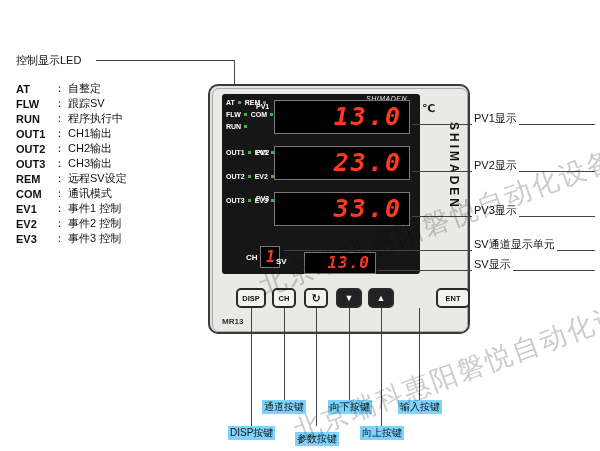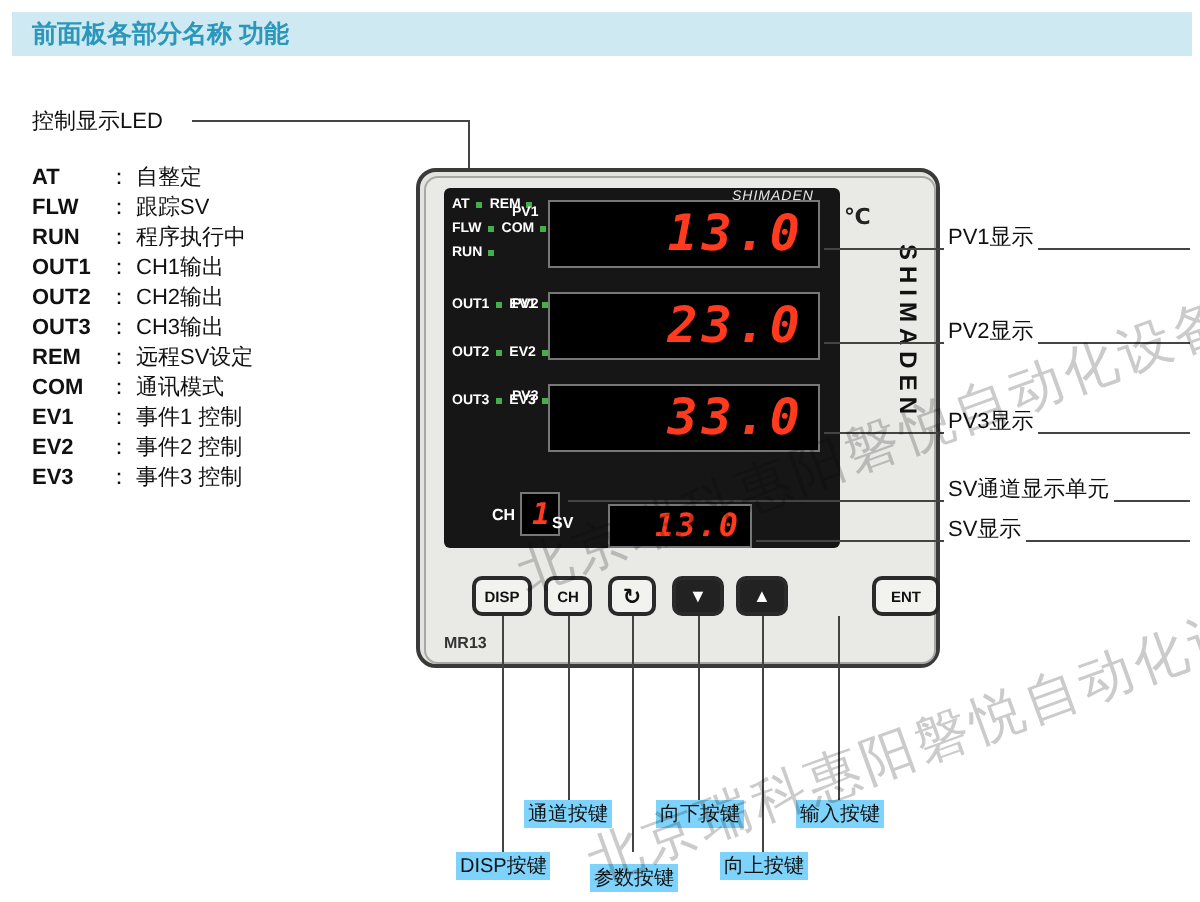--- a/index.html
+++ b/index.html
@@ -46,21 +46,20 @@
   .callout-b{position:absolute;font-size:10px;background:#7dd3fc;padding:0 2px;}
   
   .wm{position:absolute;font-size:27px;color:rgba(140,140,140,.45);white-space:nowrap;
       transform:rotate(-20deg);pointer-events:none;mix-blend-mode:multiply;z-index:9;letter-spacing:2px;}
 </style>
 </head>
 <body>
 
 <div class="page">
 
-  <div class="titlebar">前面板各部分名称 功能</div>
 
   <div class="legend-header">控制显示LED</div>
   <div class="hline" style="left:96px;top:60px;width:138px;"></div>
   <div class="vline" style="left:234px;top:60px;height:24px;"></div>
 
   <div class="legend">
     <div class="legend-row">
         <span class="k">AT</span>
         <span class="s">：</span>
         <span>自整定</span>

